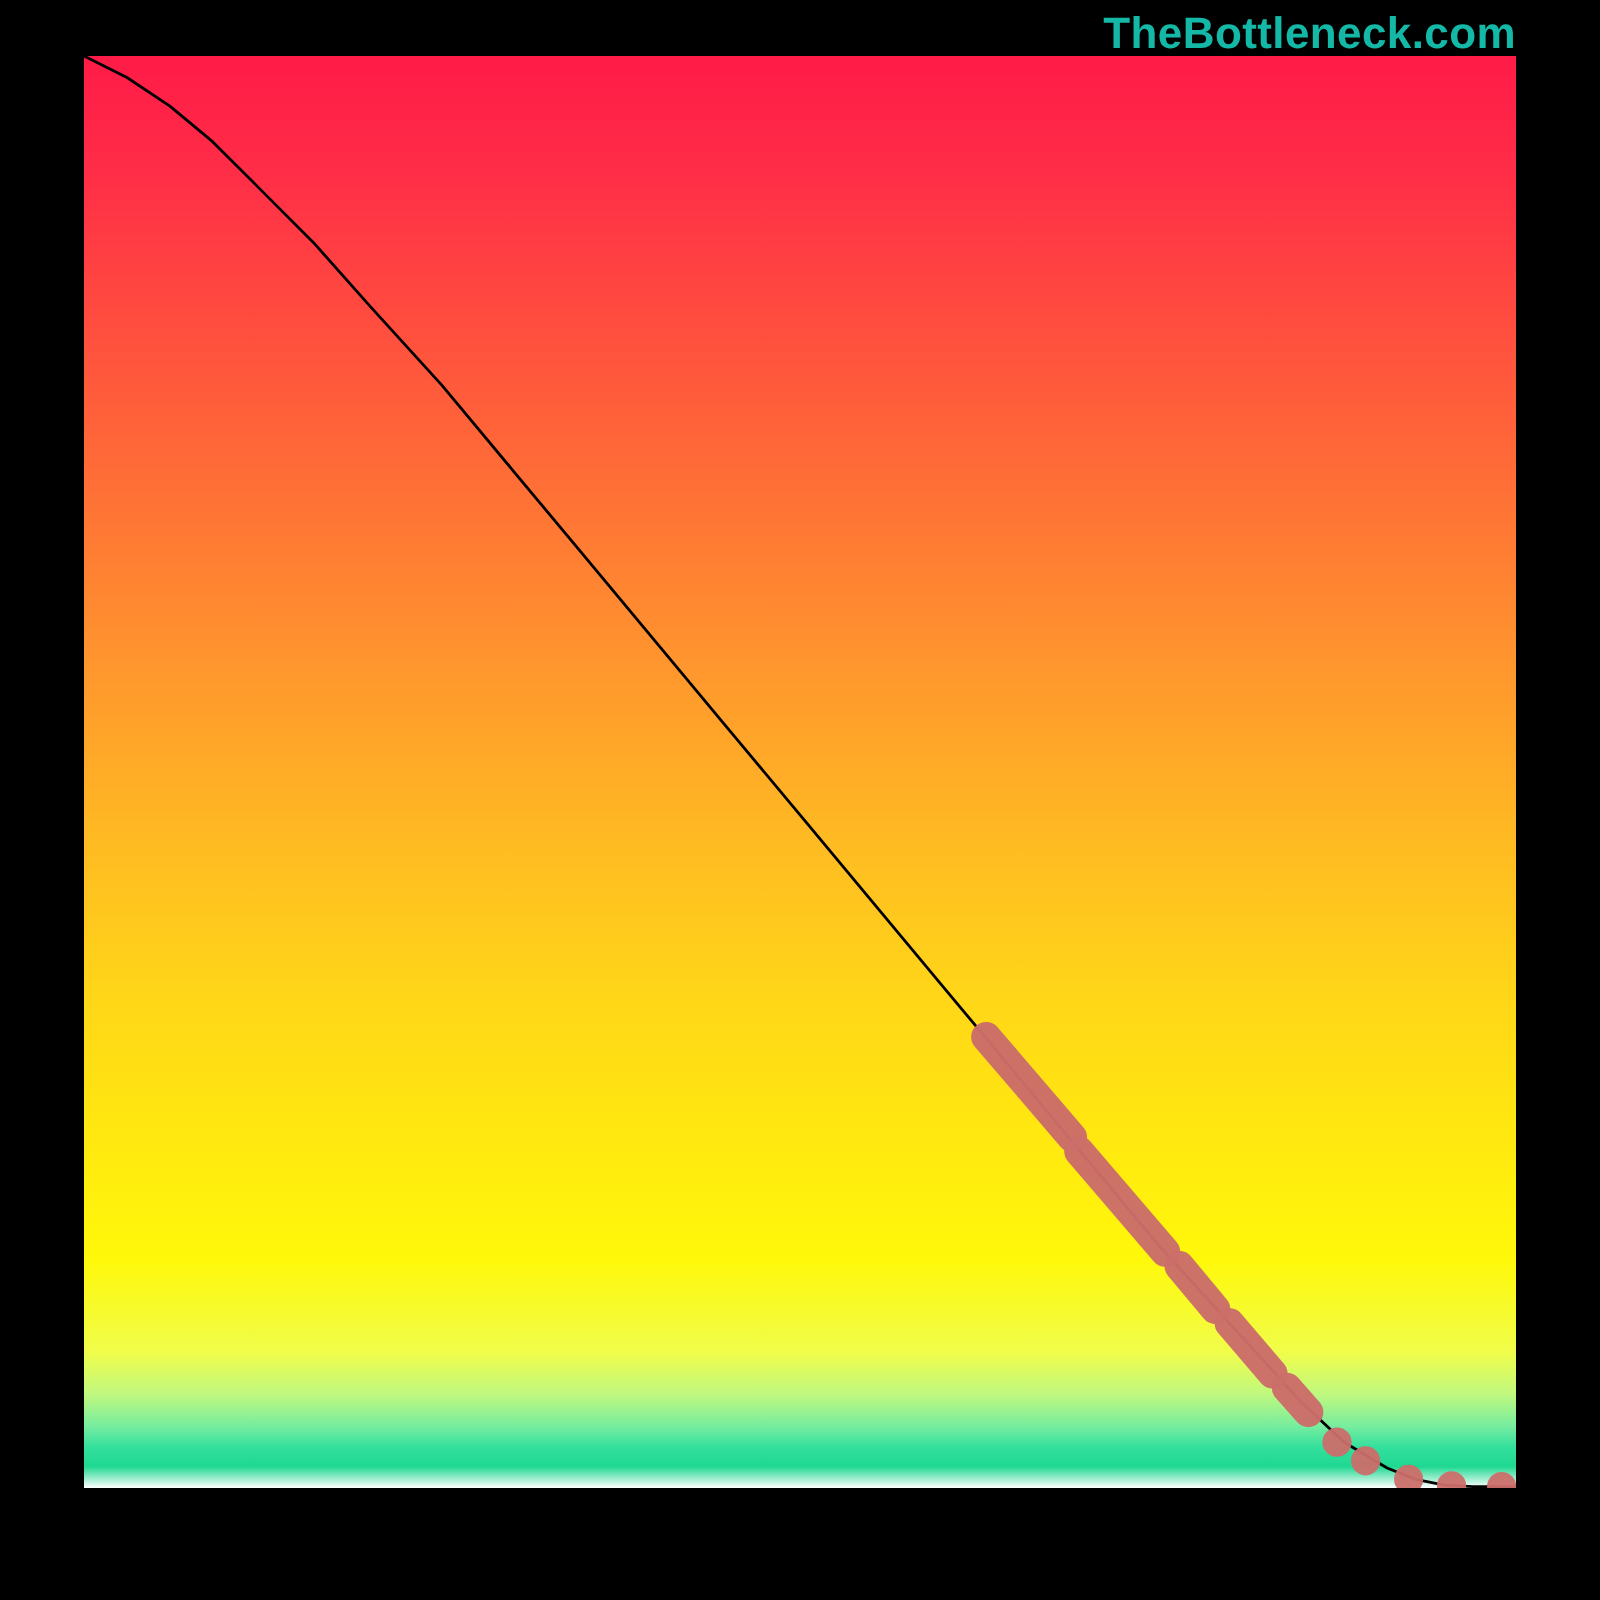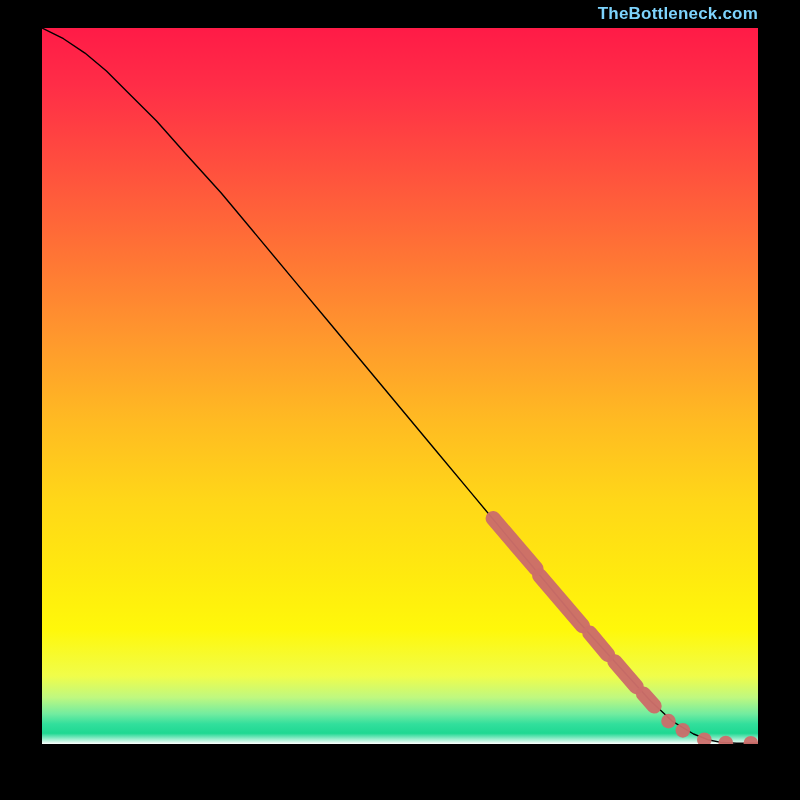--- a/index.html
+++ b/index.html
@@ -22,23 +22,23 @@
     top: 28px;
     width: 716px;
     height: 716px;
     overflow: hidden;
   }
   .watermark {
     position: absolute;
     top: 4px;
     right: 42px;
     font-family: Arial, Helvetica, sans-serif;
-    font-size: 17px;
+    font-size: 22px;
     font-weight: 600;
-    color: #7dd3fc;
+    color: #14b8a6;
     letter-spacing: 0.2px;
     user-select: none;
   }
   svg.chart {
     position: absolute;
     inset: 0;
     width: 716px;
     height: 716px;
   }
   .curve {

